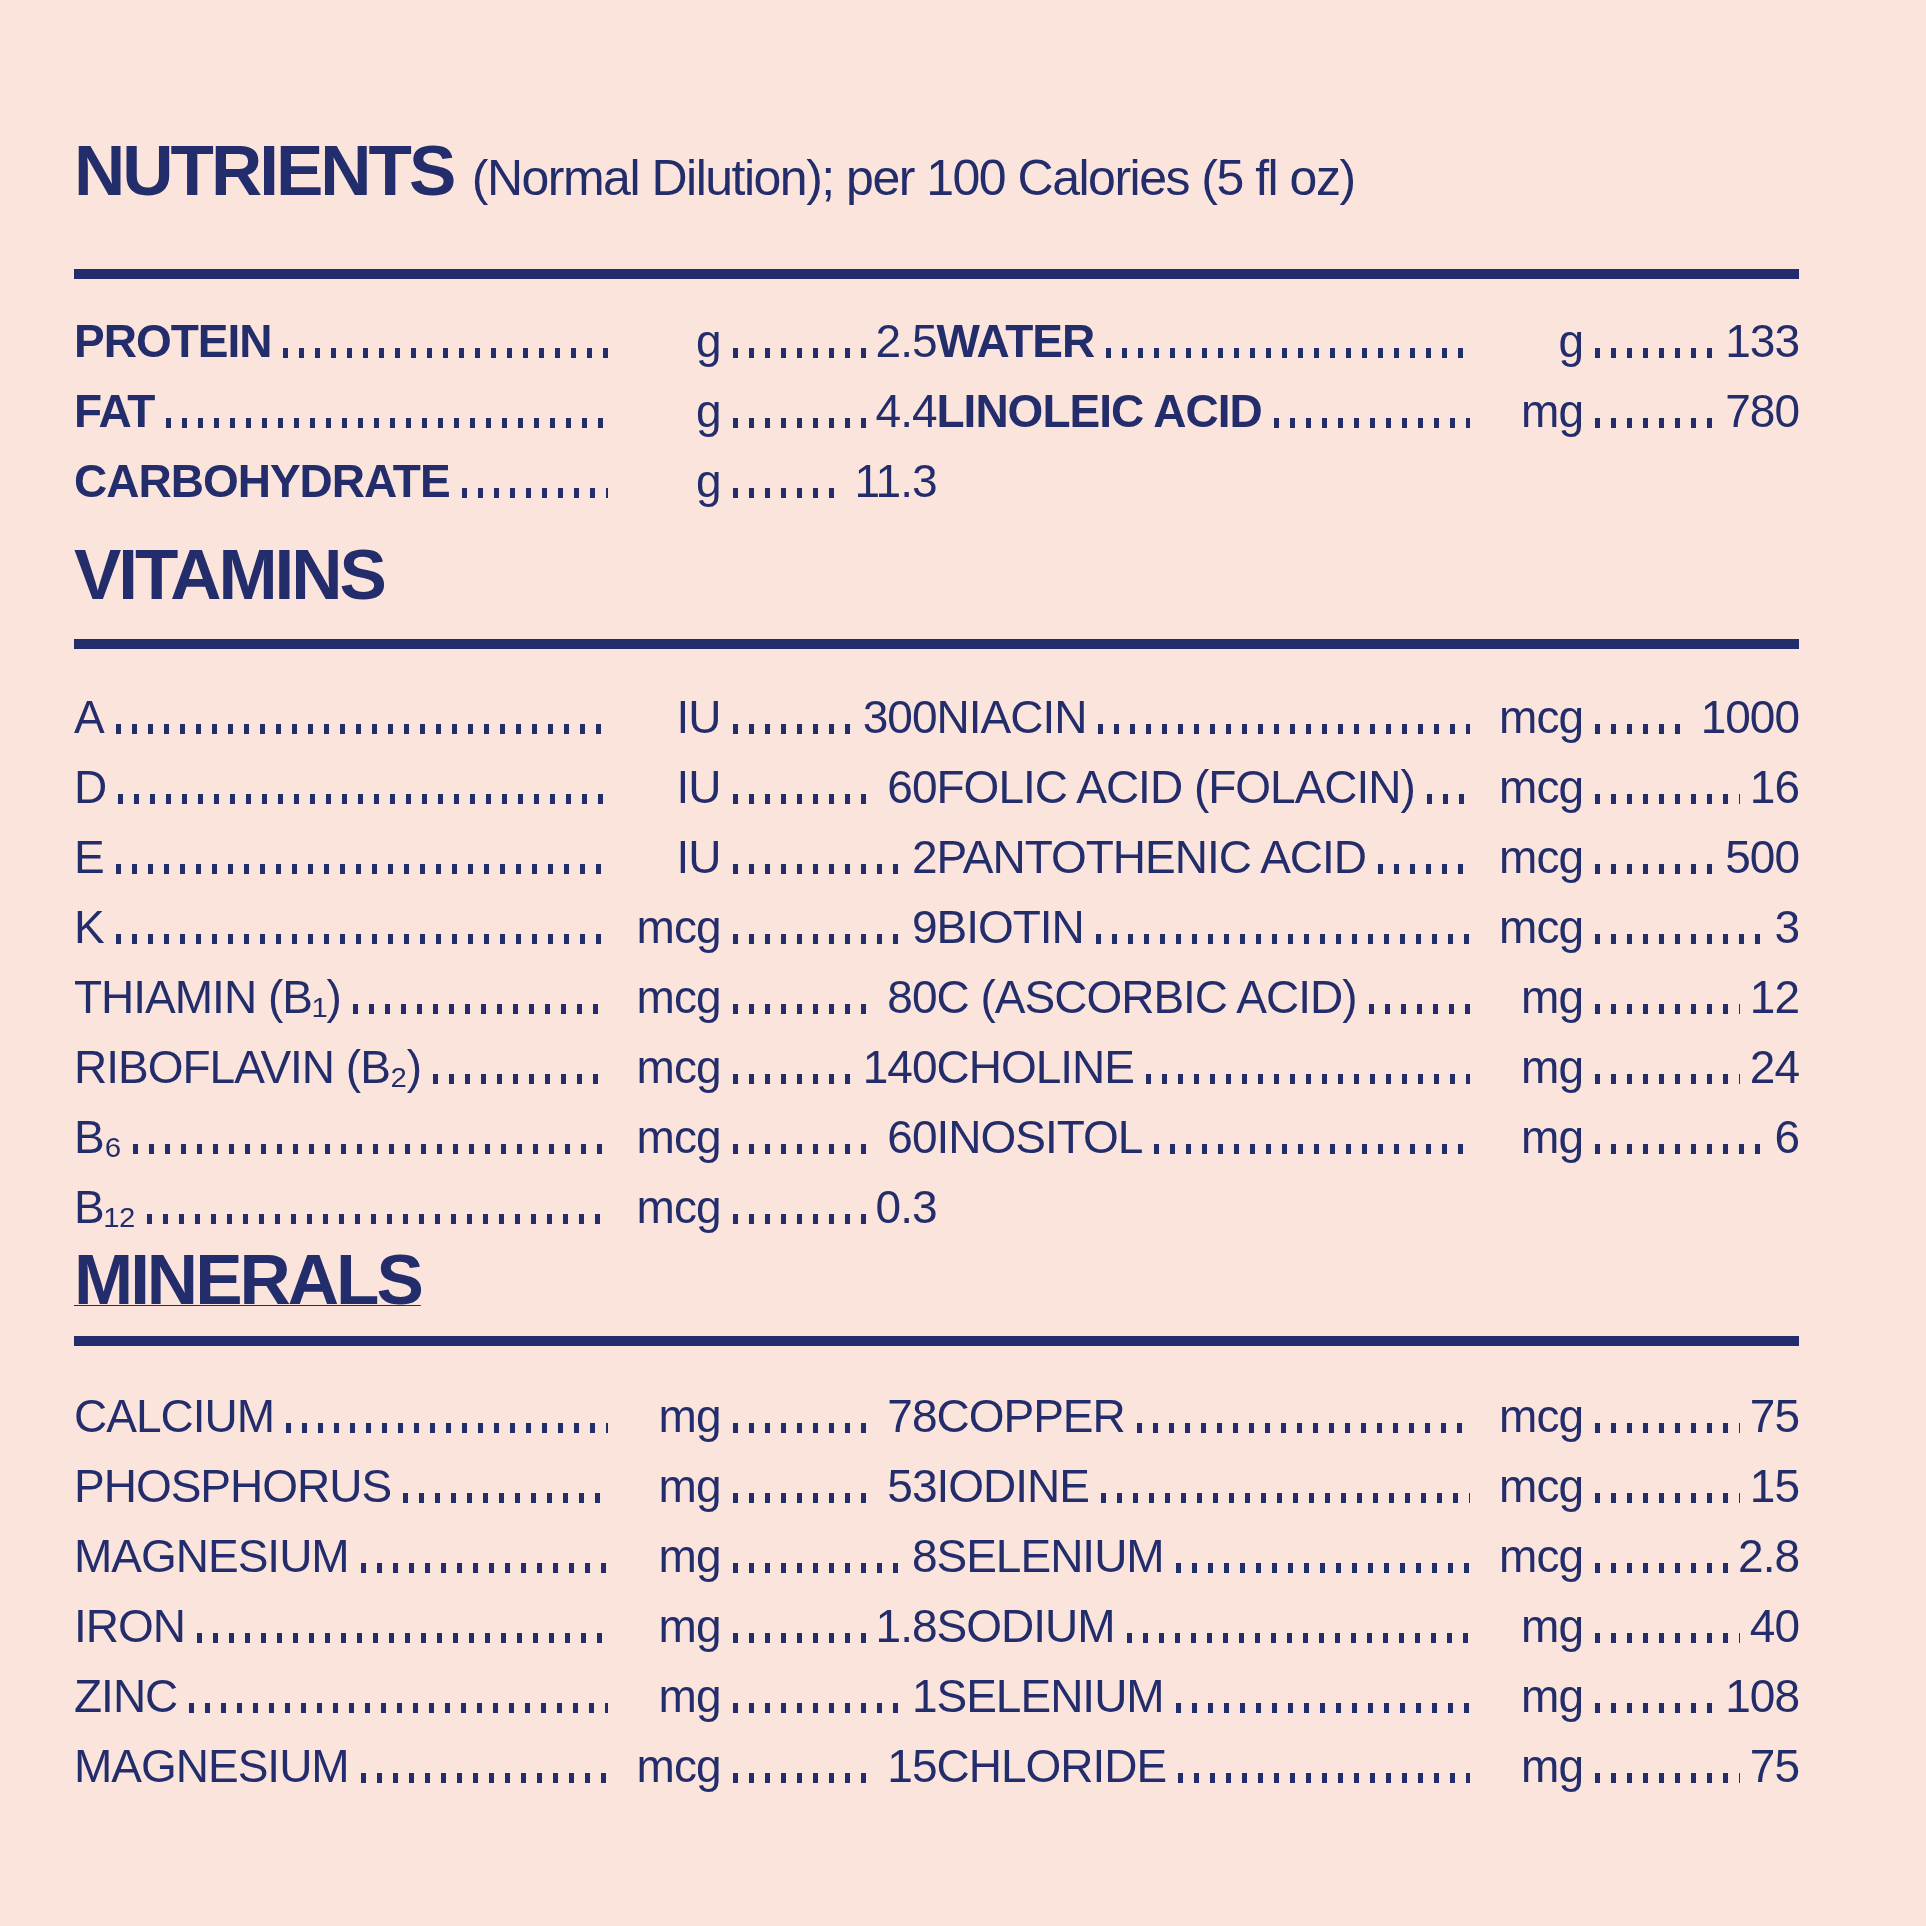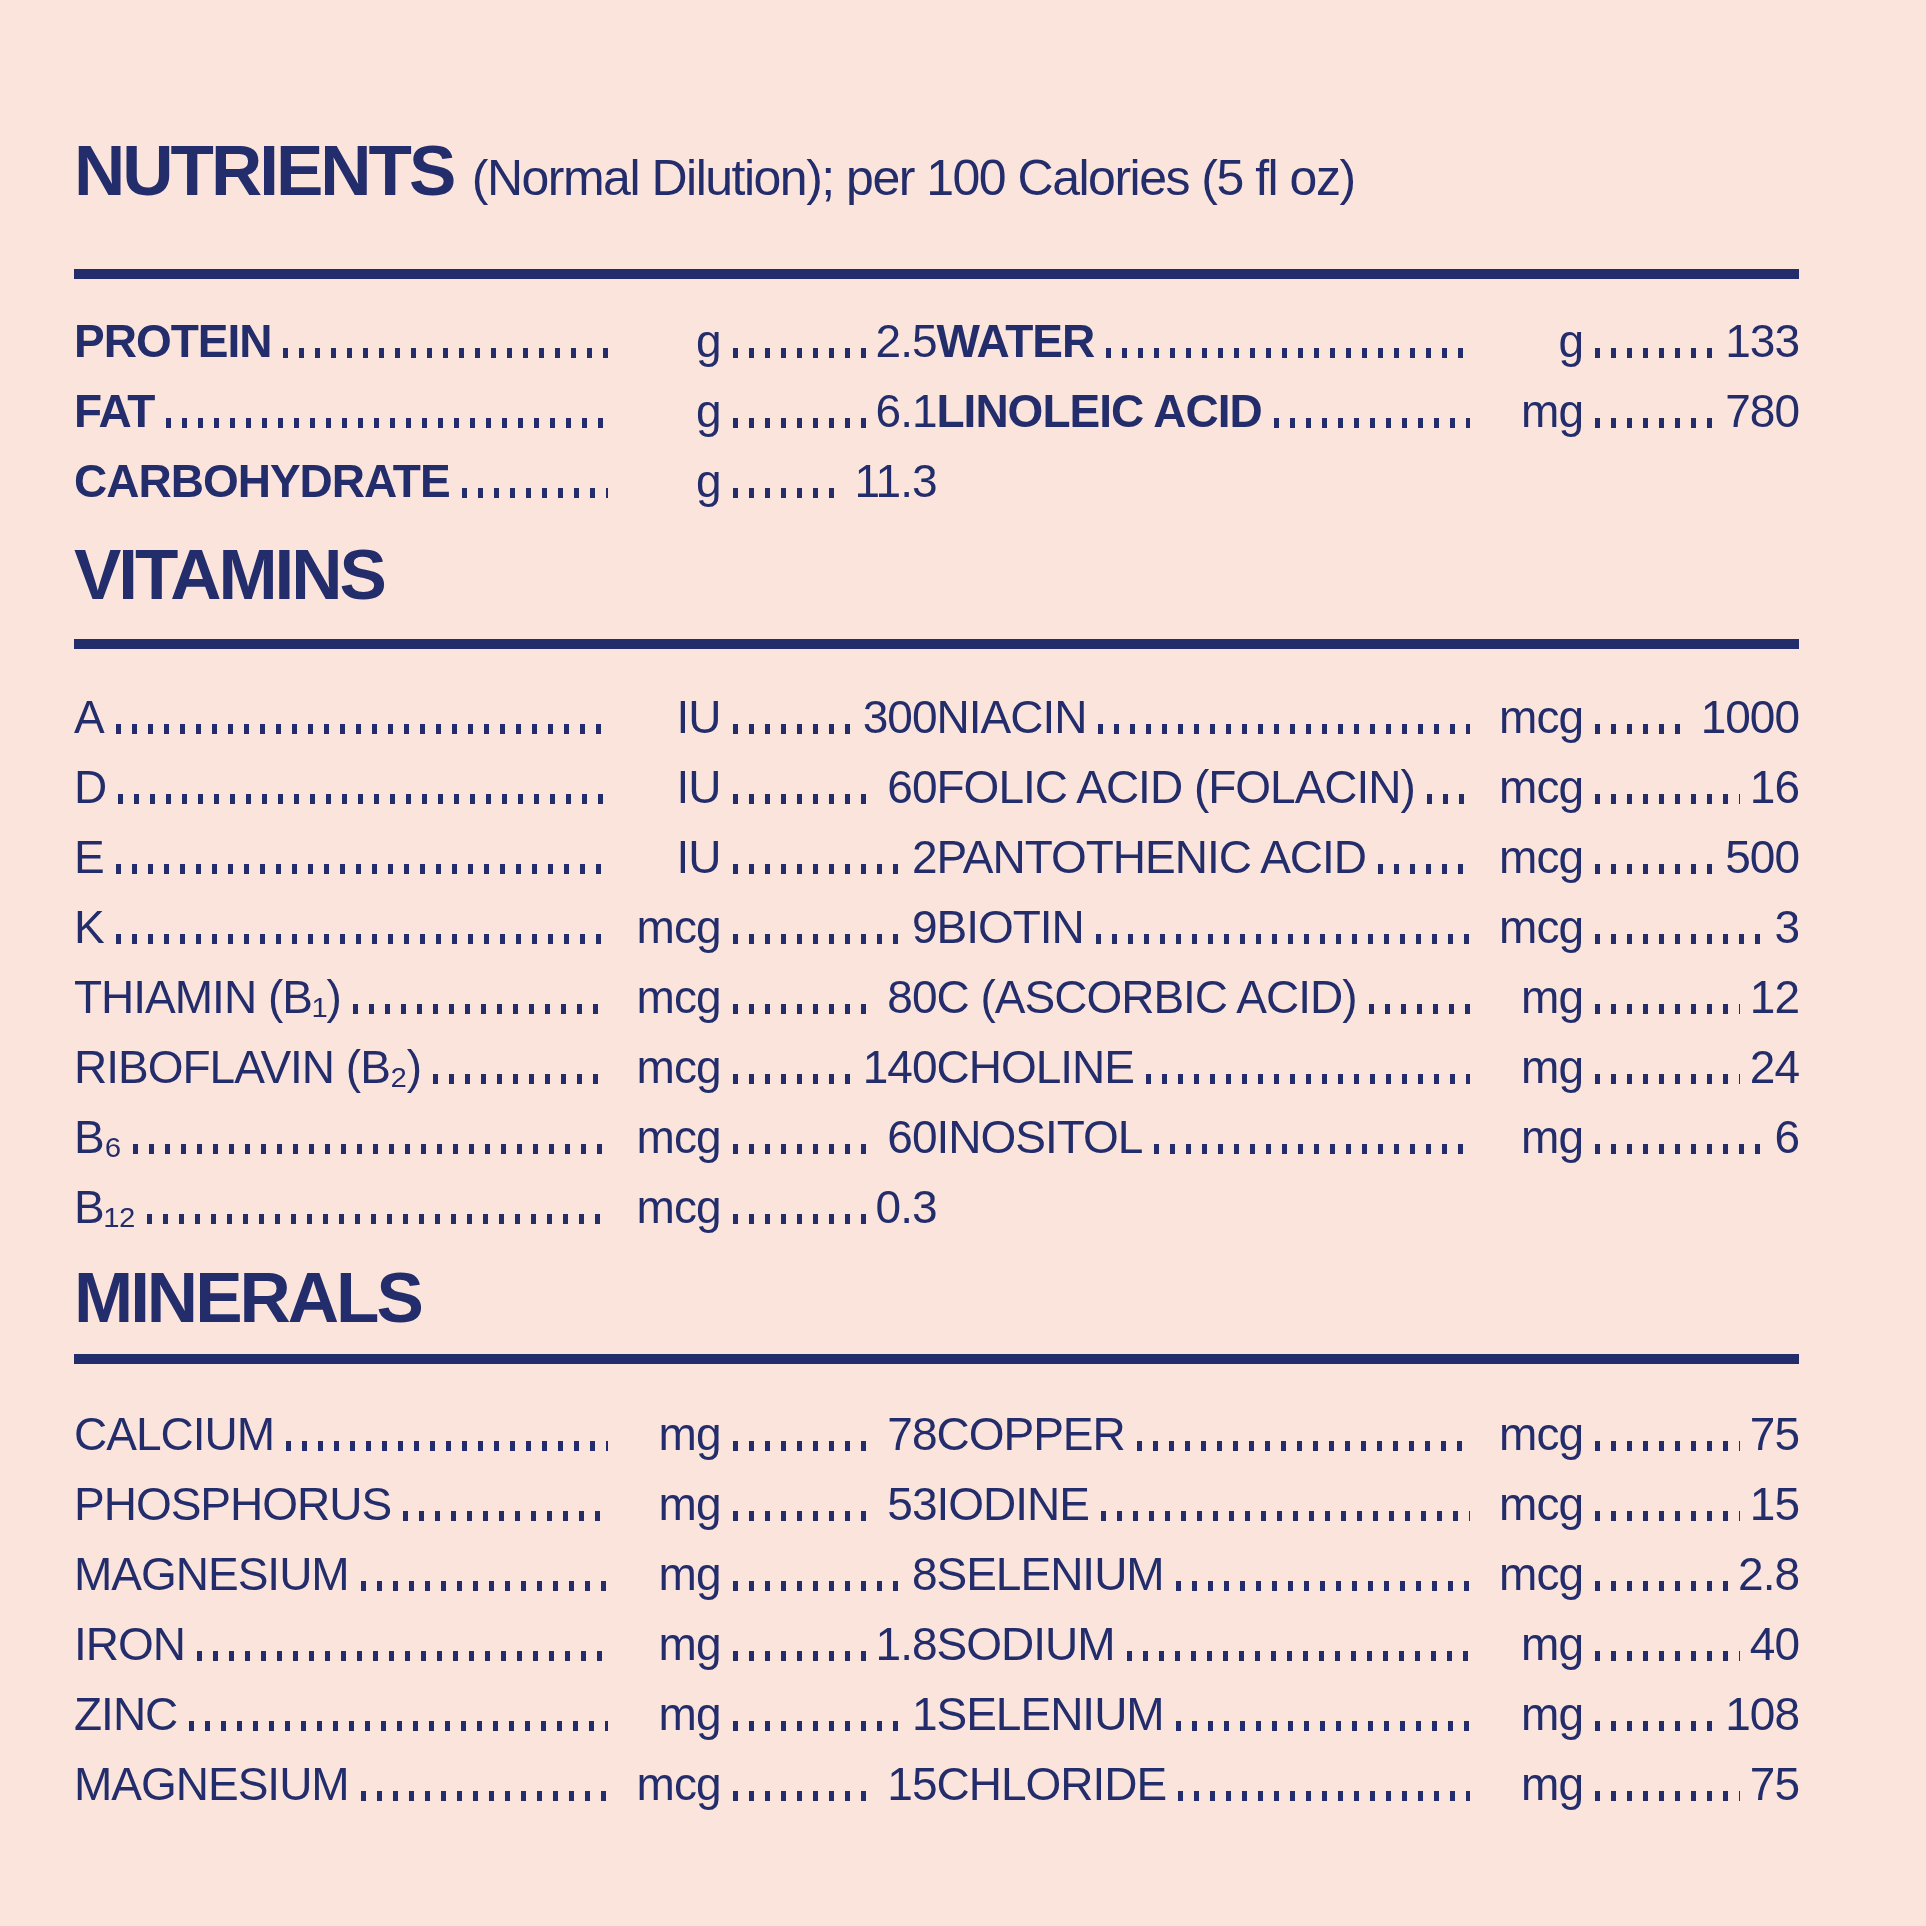--- a/index.html
+++ b/index.html
@@ -44,21 +44,21 @@
   .rule-3 { margin-top: 6px; }
   .cols {
     display: grid;
     grid-template-columns: 1fr 1fr;
     align-items: start;
   }
   .cols-1 { margin-top: 18px; }
   .cols-2 { margin-top: 24px; }
   .cols-3 { margin-top: 26px; }
   .sec-vitamins .section-header { margin-top: 36px; }
-  .sec-minerals .section-header { margin-top: 33px; }
+  .sec-minerals .section-header { margin-top: 15px; text-decoration: underline; }
   .row {
     height: 70px;
     display: flex;
     align-items: flex-end;
     font-size: 46px;
     line-height: 1.08;
     letter-spacing: -1px;
     white-space: nowrap;
   }
   .row .label { flex: 0 0 auto; }
@@ -105,21 +105,21 @@
       <span class="leader leader-2"></span>
       <span class="value">2.5</span>
     </span>
   </div>
           <div class="row">
     <span class="label bold">FAT</span>
     <span class="leader leader-1"></span>
     <span class="right-part">
       <span class="unit">g</span>
       <span class="leader leader-2"></span>
-      <span class="value">6.1</span>
+      <span class="value">4.4</span>
     </span>
   </div>
           <div class="row">
     <span class="label bold">CARBOHYDRATE</span>
     <span class="leader leader-1"></span>
     <span class="right-part">
       <span class="unit">g</span>
       <span class="leader leader-2"></span>
       <span class="value">11.3</span>
     </span>

